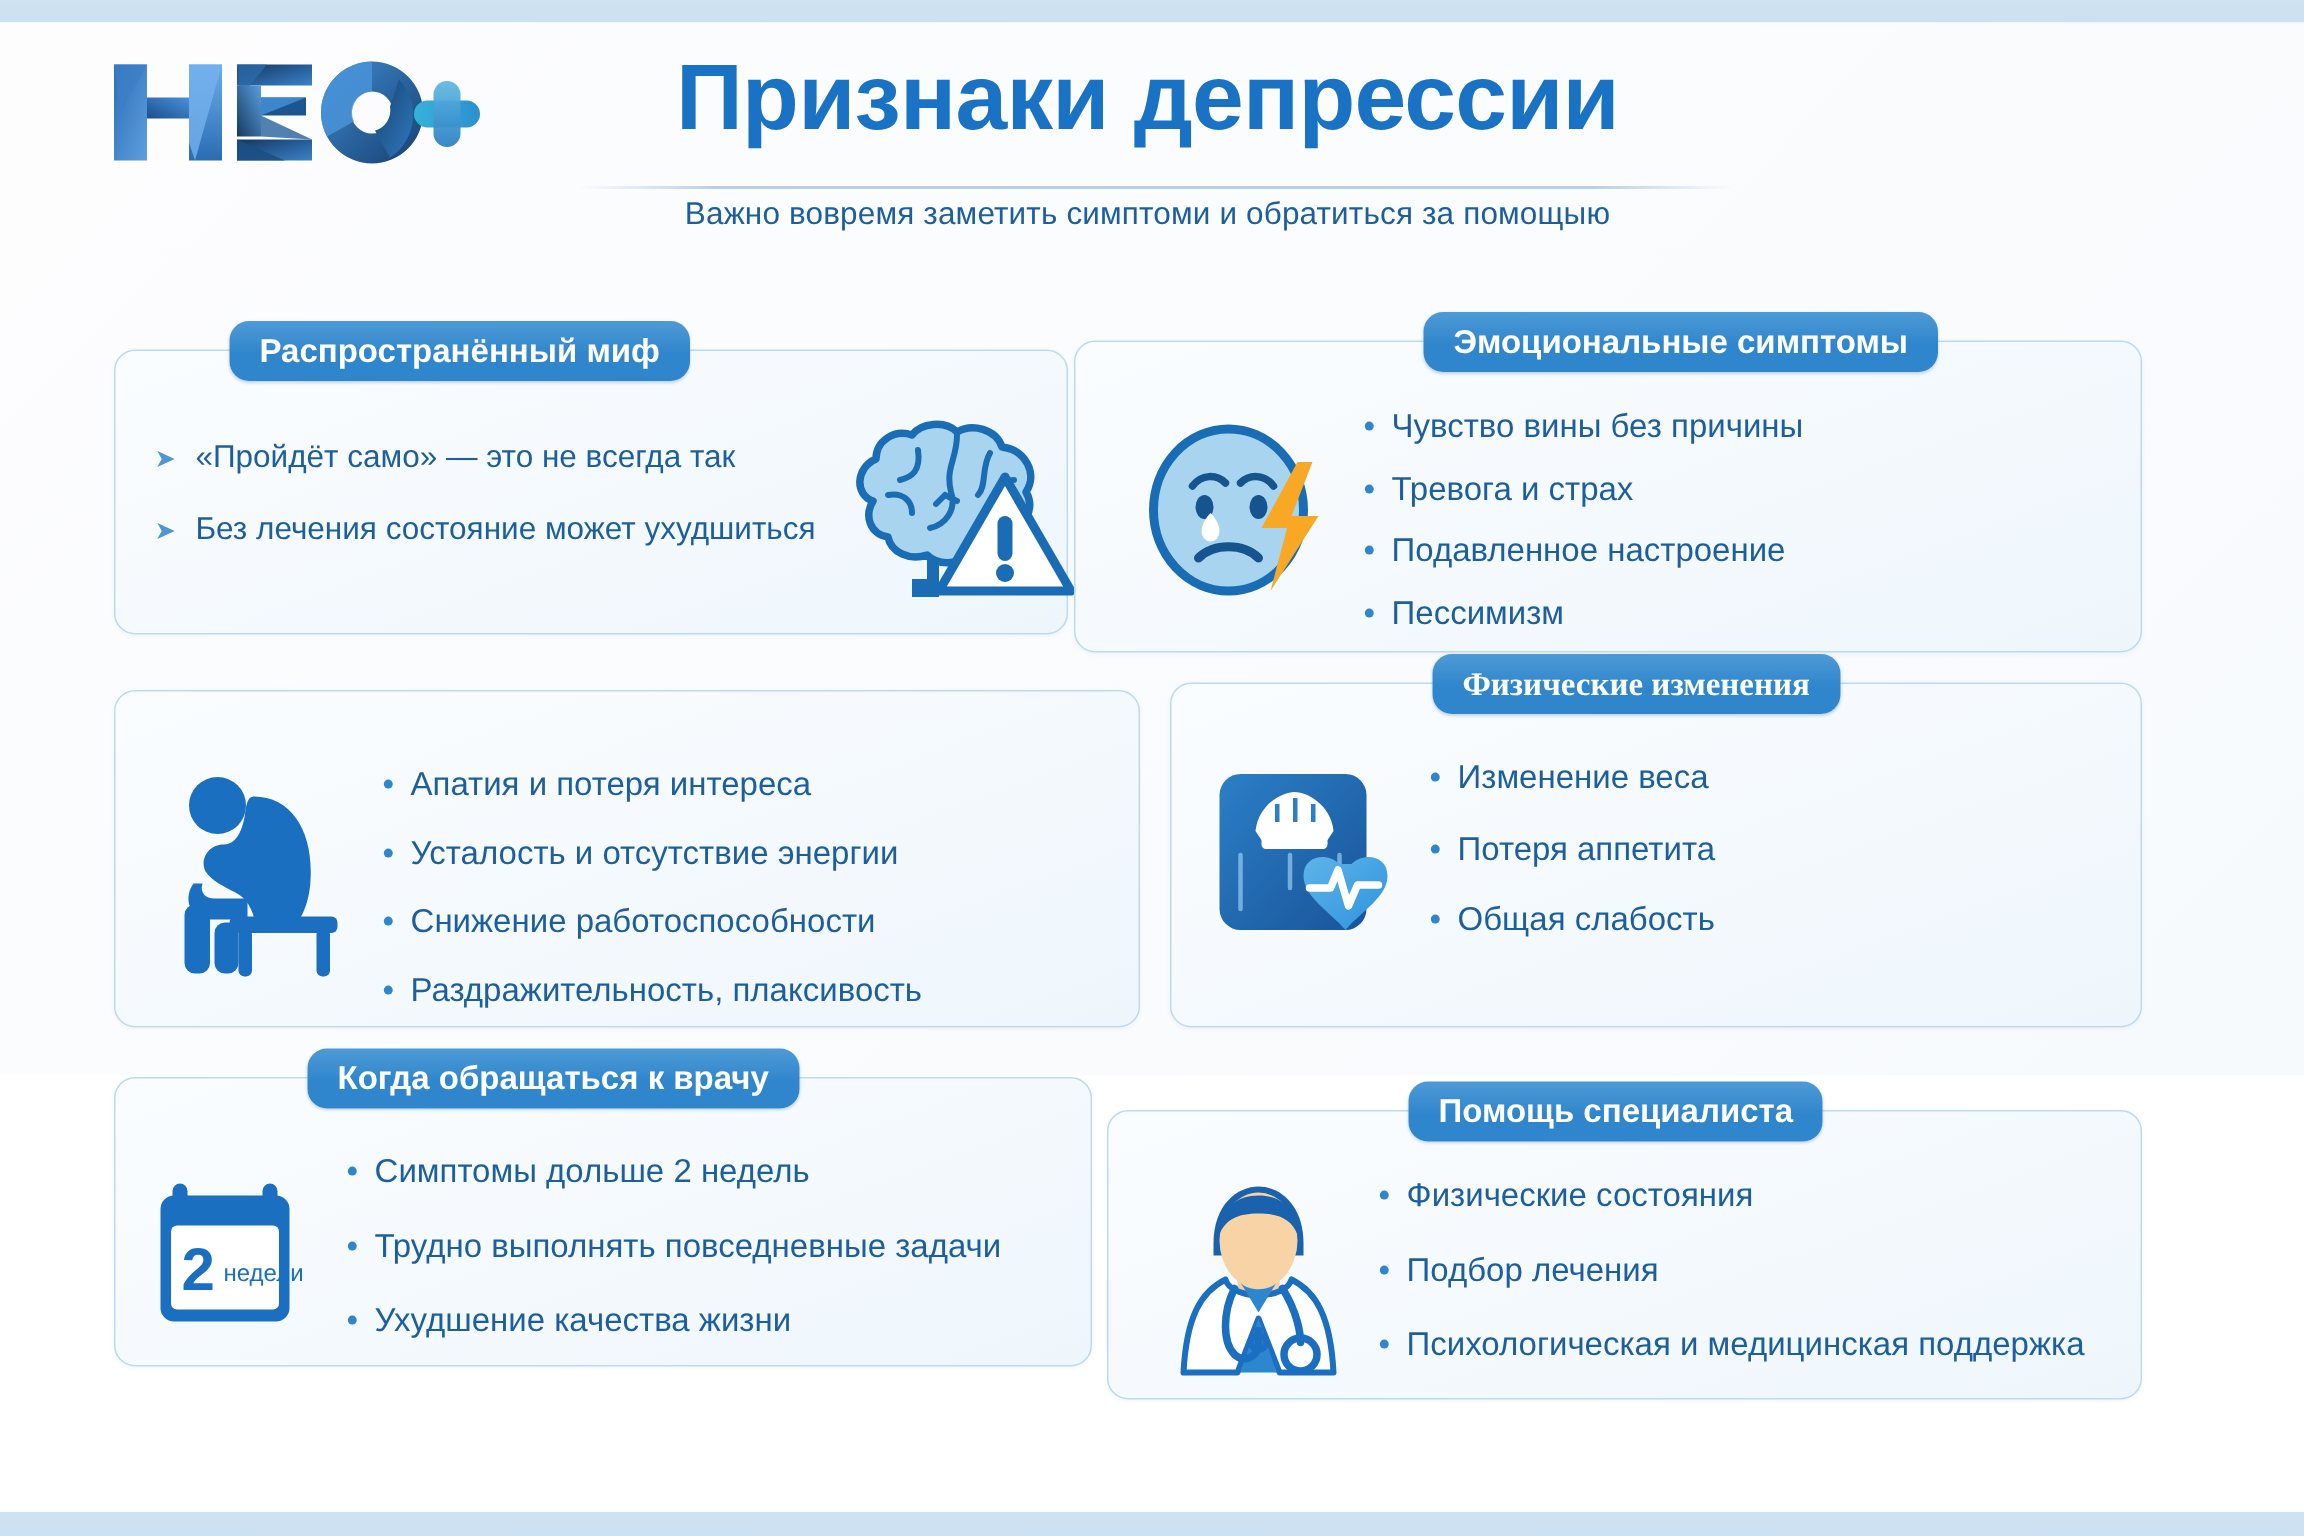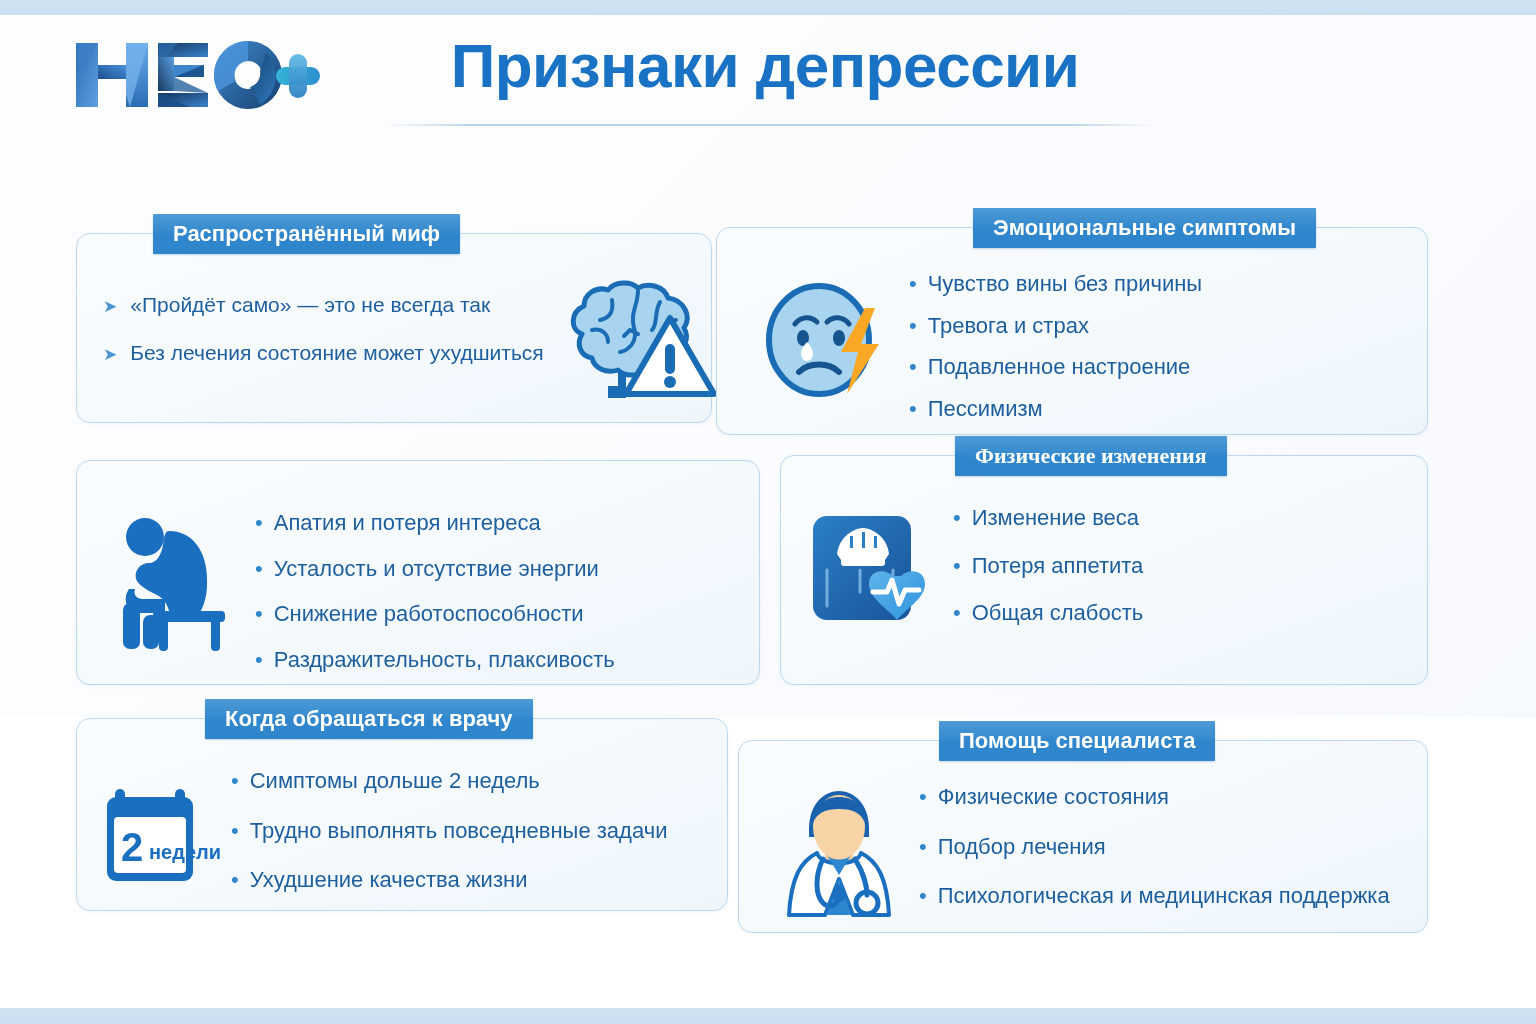--- a/index.html
+++ b/index.html
@@ -98,21 +98,21 @@
     box-shadow: 0 1px 3px rgba(120,160,195,0.10);
   }
 
   .card-badge {
     position: absolute;
     top: -20px;
     height: 40px;
     padding: 0 20px;
     display: flex;
     align-items: center;
-    border-radius: 1px;
+    border-radius: 13px;
     background: linear-gradient(180deg, #4e9ad6 0%, #2f86cc 55%, #2f86cc 100%);
     color: #ffffff;
     font-size: 22px;
     font-weight: bold;
     white-space: nowrap;
     box-shadow: 0 1px 2px rgba(40,100,150,0.25);
   }
 
   .card-body {
     position: absolute;
@@ -157,21 +157,21 @@
 
   
   #card-myth      { left: 76px;  top: 28px;  width: 636px; height: 190px; }
   #card-emotional { left: 716px; top: 22px;  width: 712px; height: 208px; }
   #card-behavior  { left: 76px;  top: 255px; width: 684px; height: 225px; }
   #card-physical  { left: 780px; top: 250px; width: 648px; height: 230px; }
   #card-doctor    { left: 76px;  top: 513px; width: 652px; height: 193px; }
   #card-help      { left: 738px; top: 535px; width: 690px; height: 193px; }
 
   #badge-myth      { left: 76px;  }
-  #badge-emotional { left: 256px; text-align: right; }
+  #badge-emotional { left: 232px; text-align: right; }
   #badge-behavior  { left: 136px; }
   #badge-physical  { left: 174px; font-family: Liberation Serif, serif; }
   #badge-doctor    { left: 128px; }
   #badge-help      { left: 200px; }
 
   #body-myth      { left: 26px; top: 52px;  width: 600px; }
   #body-emotional { left: 44px; top: 42px;  width: 660px; }
   #body-behavior  { left: 36px; top: 48px;  width: 640px; }
   #body-physical  { left: 26px; top: 48px;  width: 610px; }
   #body-doctor    { left: 22px; top: 48px;  width: 620px; }
@@ -255,20 +255,21 @@
         <path d="M178 6 A34 34 0 0 0 148 56 L166 46 A14 14 0 0 1 178 26 Z" fill="#4a93d8" opacity="0.85"></path>
         <path d="M196 18 A34 34 0 0 1 190 70 L180 52 A14 14 0 0 0 190 36 Z" fill="url(#gO2)"></path>
 
         <rect x="206" y="32" width="44" height="18" rx="9" fill="url(#gP1)"></rect>
         <rect x="219" y="19" width="18" height="44" rx="9" fill="url(#gP2)" opacity="0.93"></rect>
       </svg>
     </div>
 
     <div class="title">Признаки депрессии</div>
     <div class="title-rule"></div>
+    <div class="subtitle">Важно вовремя заметить симптоми и обратиться за помощыю</div>
   </div>
 
   <div class="grid">
 
     <div class="card" id="card-myth">
       <div class="card-badge" id="badge-myth">Распространённый миф</div>
       <div class="card-body" id="body-myth">
         <ul class="items">
           <li>
             <span class="bullet-arrow">➤</span>
@@ -422,21 +423,21 @@
       <div class="card-badge" id="badge-doctor">Когда обращаться к врачу</div>
       <div class="card-body" id="body-doctor">
         <div class="icon-box" style="width:118px;height:112px;margin-right:14px;margin-top:12px;position:relative;">
           <svg width="118" height="112" viewBox="0 0 118 112">
             <rect x="16" y="10" width="10" height="26" rx="5" fill="#1b6fc0"></rect>
             <rect x="76" y="10" width="10" height="26" rx="5" fill="#1b6fc0"></rect>
             <rect x="8" y="18" width="86" height="84" rx="9" fill="#1b6fc0"></rect>
             <rect x="15" y="38" width="72" height="56" rx="4" fill="#ffffff"></rect>
           </svg>
           <span style="position:absolute;left:22px;top:48px;font-size:40px;font-weight:bold;color:#1b6fc0;line-height:1;">2</span>
-          <span style="position:absolute;left:50px;top:63px;font-size:20px;font-weight:bold;color:#1b6fc0;line-height:1;">недели</span>
+          <span style="position:absolute;left:50px;top:63px;font-size:16px;font-weight:normal;color:#1b6fc0;line-height:1;">недели</span>
         </div>
         <ul class="items">
           <li>
             <span class="bullet-dot">•</span>
             <span>Симптомы дольше 2 недель</span>
           </li>
           <li>
             <span class="bullet-dot">•</span>
             <span>Трудно выполнять повседневные задачи</span>
           </li>

